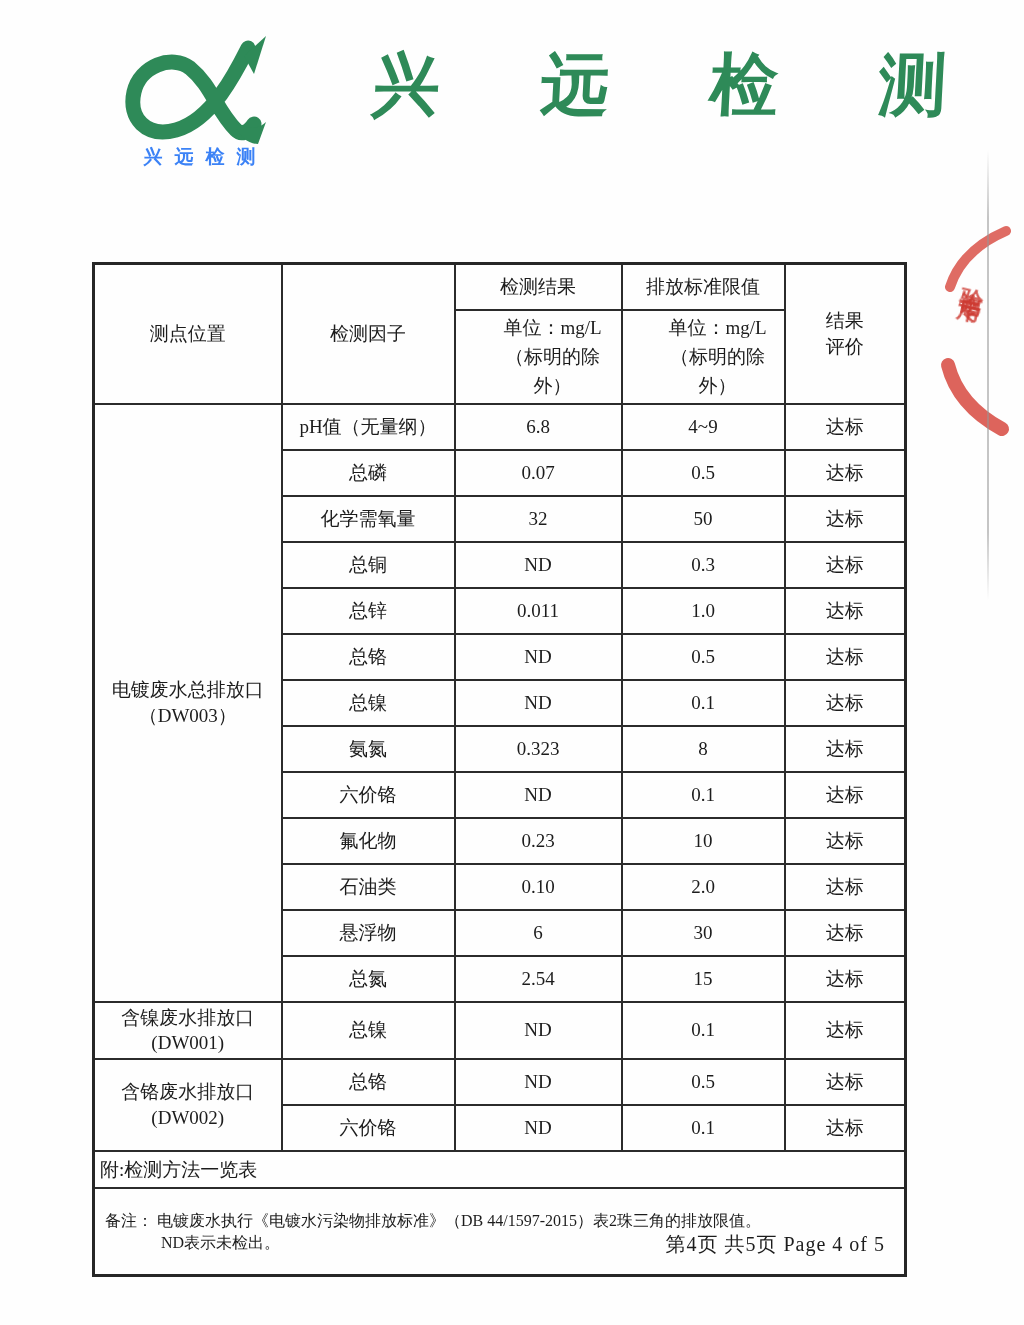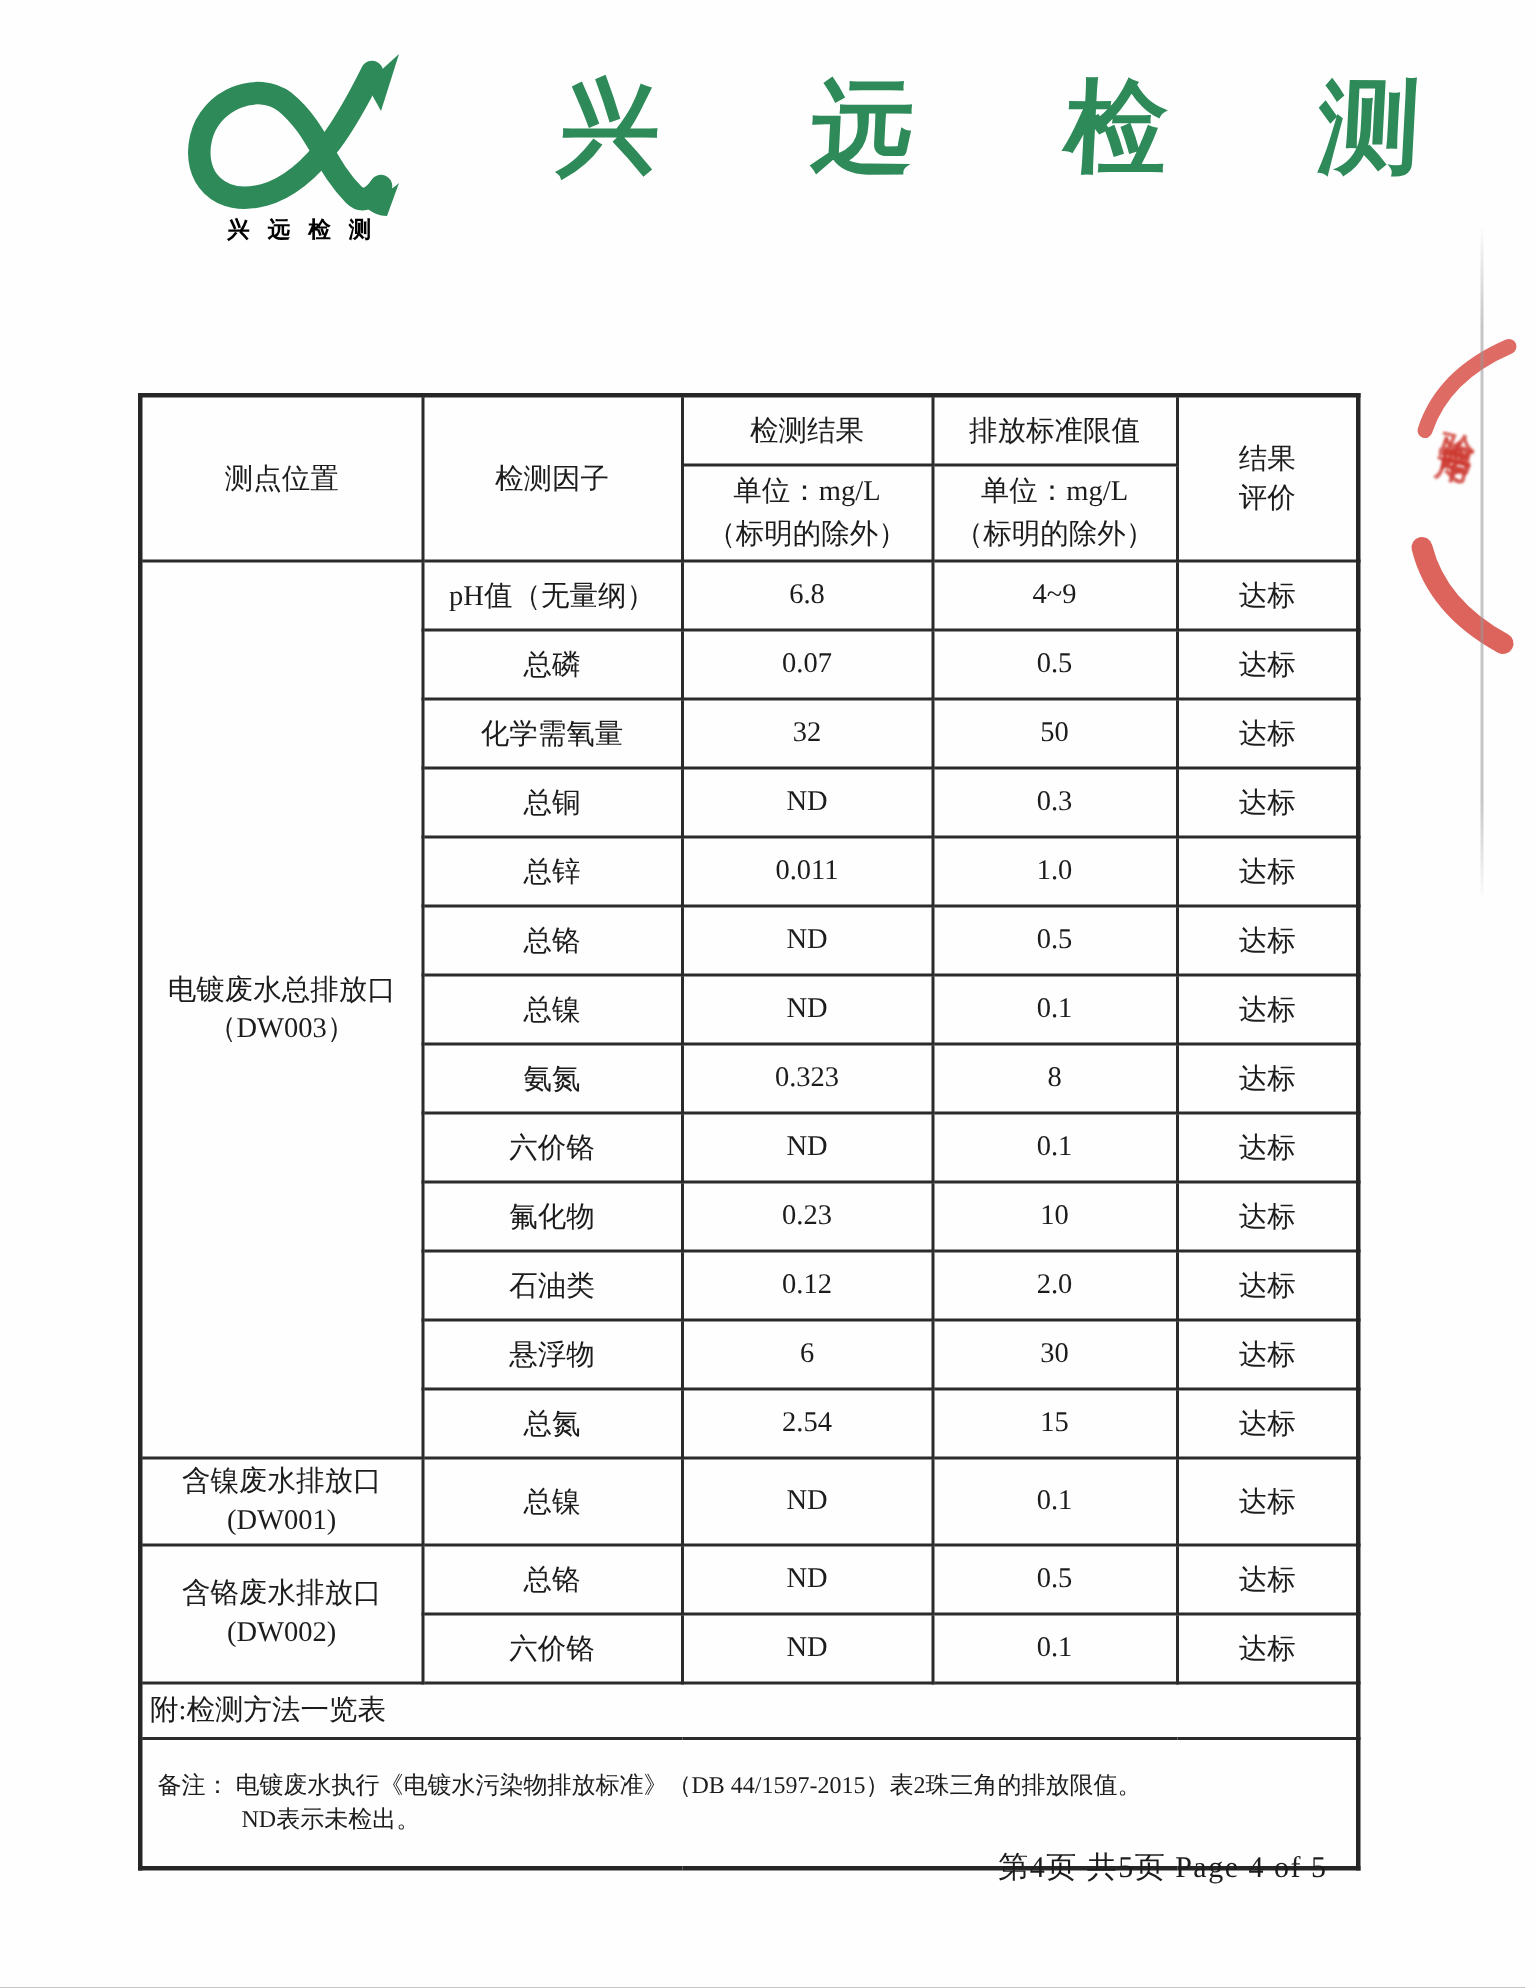--- a/index.html
+++ b/index.html
@@ -8,22 +8,22 @@
     position:relative; width:1024px; height:1325px; margin:0 auto;
     background:#fefefe; overflow:hidden;
     font-family:"Liberation Serif","DejaVu Serif",serif; color:#1c1c1c;
   }
 
   
   .logo-wrap { position:absolute; left:112px; top:34px; width:175px; height:132px; }
   .logo-svg { position:absolute; left:8px; top:0; }
   .logo-caption {
     position:absolute; left:0; top:110px; width:175px; text-align:center;
-    font-size:15px; font-weight:bold; letter-spacing:12px; text-indent:12px;
-    color:#000000; white-space:nowrap;
+    font-size:19px; font-weight:bold; letter-spacing:12px; text-indent:12px;
+    color:#3b82f6; white-space:nowrap;
   }
   .brand-title {
     position:absolute; left:330px; top:48px; width:470px; text-align:center;
     font-size:68px; font-weight:bold; color:#2e8a58;
     letter-spacing:42px; text-indent:42px; white-space:nowrap;
     transform:skewX(-3deg); line-height:1.1;
   }
   .report-title {
     position:absolute; left:0; top:190px; width:1024px; text-align:center;
     font-family:"Liberation Sans","DejaVu Sans",sans-serif;
@@ -41,21 +41,21 @@
     border-collapse:collapse; table-layout:fixed;
     border:3px solid #262626;
     font-size:19px; text-align:center;
   }
   table.results th, table.results td {
     border:2px solid #2b2b2b; padding:2px 4px; font-weight:normal;
     vertical-align:middle; overflow:hidden;
   }
   tr.hdr-top   { height:46px; }
   tr.hdr-unit  { height:64px; }
-  tr.hdr-unit th { line-height:1.55; }
+  tr.hdr-unit th { line-height:1.55;padding-left:33px; }
   tbody.results-body tr { height:46px; }
   tbody.results-body tr.row-tall { height:54px; }
   .loc-cell div { line-height:1.35; }
   tr.appendix-row td {
     height:37px; text-align:left; padding-left:5px; font-size:19px;margin-left:44px;
   }
   tr.remark-row td {
     height:87px; text-align:left; vertical-align:middle; font-size:16px;
   }
   .remark-line1 { padding-left:6px; line-height:1.5; white-space:nowrap; }
@@ -191,21 +191,21 @@
           <td>达标</td>
         </tr>
         <tr>
           <td>氟化物</td>
           <td>0.23</td>
           <td>10</td>
           <td>达标</td>
         </tr>
         <tr>
           <td>石油类</td>
-          <td>0.12</td>
+          <td>0.10</td>
           <td>2.0</td>
           <td>达标</td>
         </tr>
         <tr>
           <td>悬浮物</td>
           <td>6</td>
           <td>30</td>
           <td>达标</td>
         </tr>
         <tr>

